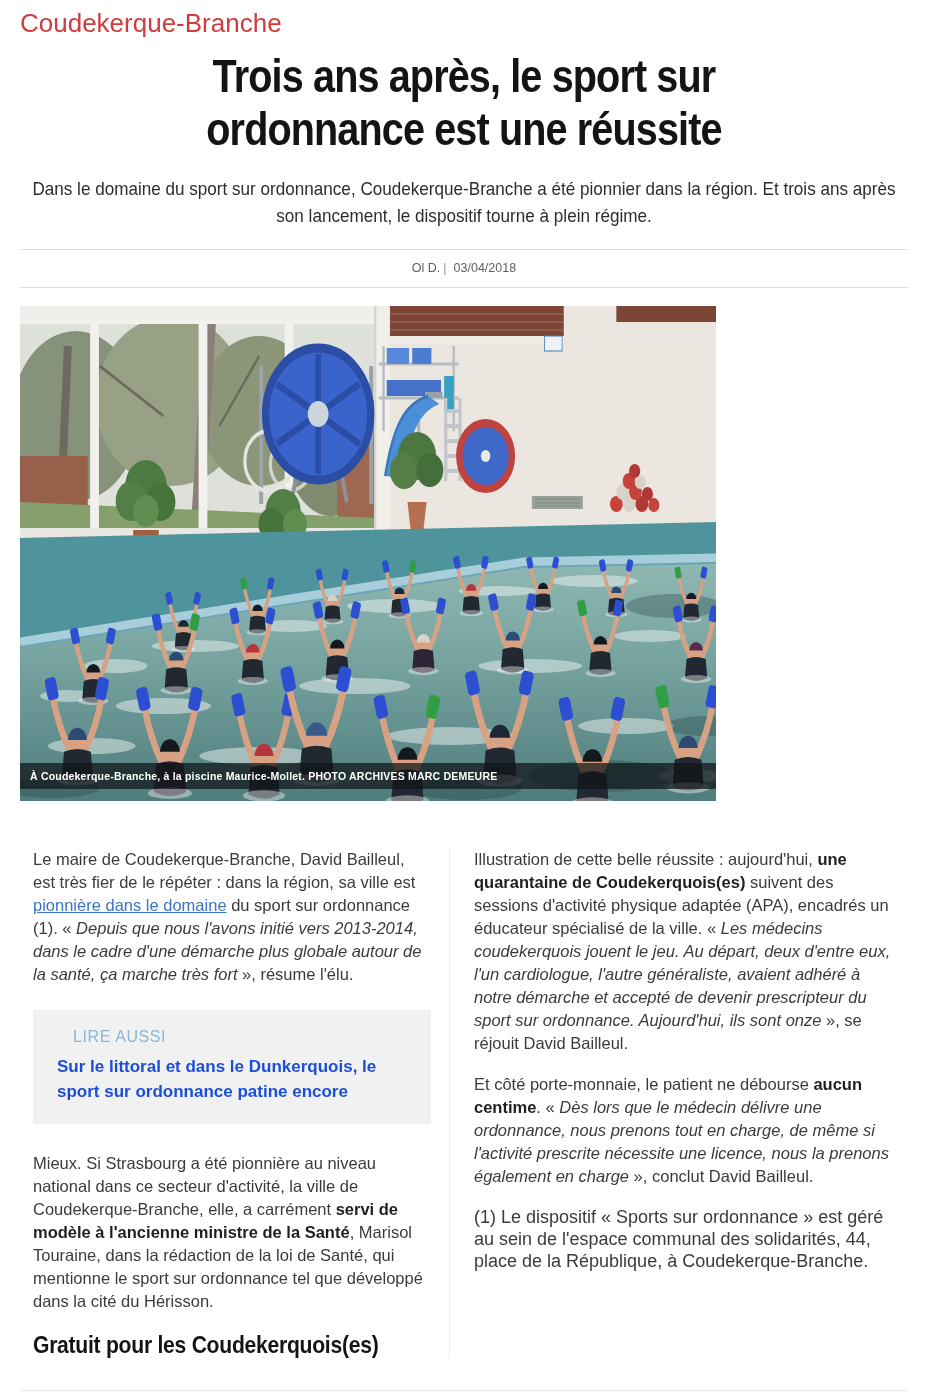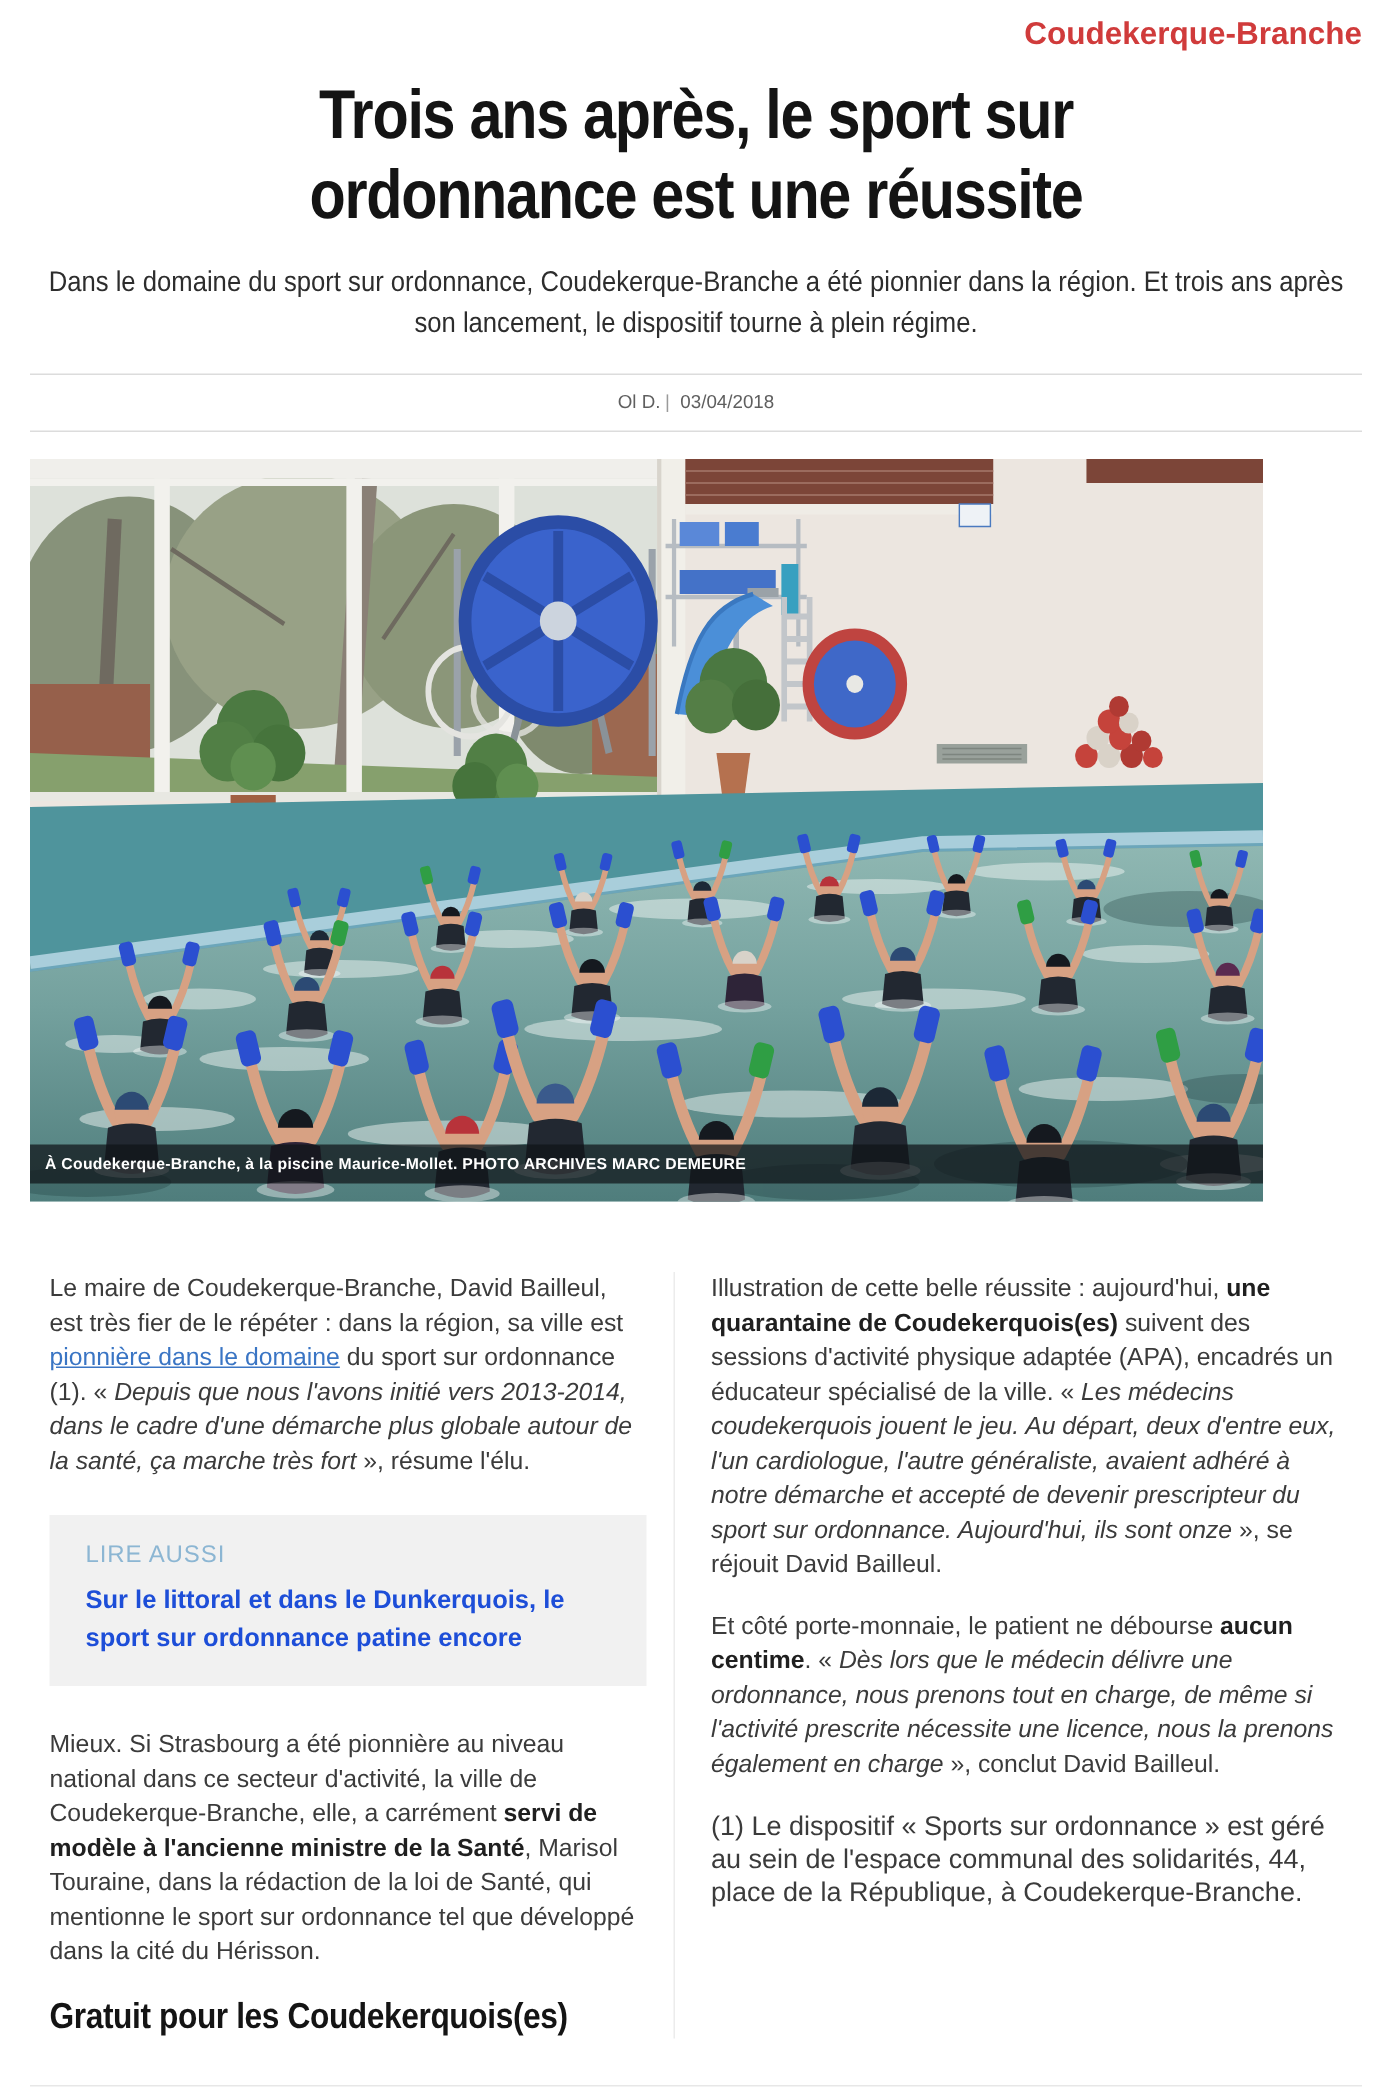--- a/index.html
+++ b/index.html
@@ -8,22 +8,22 @@
     width:928px; height:1394px; overflow:hidden;
     background:#ffffff;
     font-family:"Liberation Sans", sans-serif;
     color:#3b3b3b;
     position:relative;
   }
   .container { margin:0 20px; position:relative; }
 
   
   .category {
-    display:block; text-align:right; padding-top:10px;
-    font-size:21px; font-weight:700; color:#d03b3b;
+    display:block; text-align:left; padding-top:10px;
+    font-size:26px; font-weight:400; color:#d03b3b;
     text-decoration:none; line-height:26px;
   }
   h1.title {
     margin:14px 0 16px; text-align:center;
     font-size:46px; line-height:53px; font-weight:700;
     color:#141414; letter-spacing:-1px;
     transform:scaleX(.86); transform-origin:center;
   }
   h1.title span { display:block; }
   .lede {
@@ -31,41 +31,41 @@
     transform:scaleX(.9); transform-origin:center;
     text-align:center; font-size:19px; line-height:27px; color:#2d2d2d;
   }
   .byline-band {
     margin-top:20px; border-top:1px solid #dcdcdc; border-bottom:1px solid #dcdcdc;
     padding:11px 0 12px; text-align:center; font-size:12.5px; color:#5f5f5f;
   }
   .byline-band .sep { margin:0 7px 0 3px; color:#9a9a9a; }
 
   
-  figure.photo { margin:18px 0 0; position:relative; width:822px; height:495px; background:#6e9a98; }
+  figure.photo { margin:18px 0 0; position:relative; width:696px; height:495px; background:#6e9a98; }
   figure.photo svg { display:block; width:100%; height:100%; }
   .caption {
     position:absolute; left:0; right:0; bottom:12px;
     background:rgba(15,20,24,.72); color:#ffffff;
     font-size:10.5px; font-weight:700; letter-spacing:.2px;
     padding:6px 10px; line-height:14px;
   }
 
   
   .columns { display:flex; margin-top:47px; padding:0 13px; align-items:stretch; }
   .col-left { width:416px; padding-right:18px; }
   .col-right { flex:1; border-left:1px solid #ececec; padding-left:24px; }
 
   p.body { margin:0 0 18px; font-size:16.5px; line-height:23px; color:#3b3b3b; }
   p.body strong { color:#1f1f1f; }
   p.body em { font-style:italic; }
   a.inlink { color:#3a75c4; text-decoration:underline; }
 
   .lire-box { background:#f1f1f1; padding:17px 24px 20px; margin:24px 0 28px; }
-  .lire-label { color:#8cb6d3; font-size:16px; letter-spacing:.6px; line-height:20px; }
+  .lire-label { color:#8cb6d3; font-size:16px; letter-spacing:.6px; line-height:20px;margin-left:16px; }
   .lire-link {
     display:block; margin-top:7px; font-size:17px; font-weight:700;
     color:#1d4ed8; line-height:25px; text-decoration:none;
   }
 
   h2.section {
     margin:14px 0 0; font-size:24px; font-weight:700; color:#141414;
     transform:scaleX(.88); transform-origin:left; letter-spacing:-.3px;
   }
 

